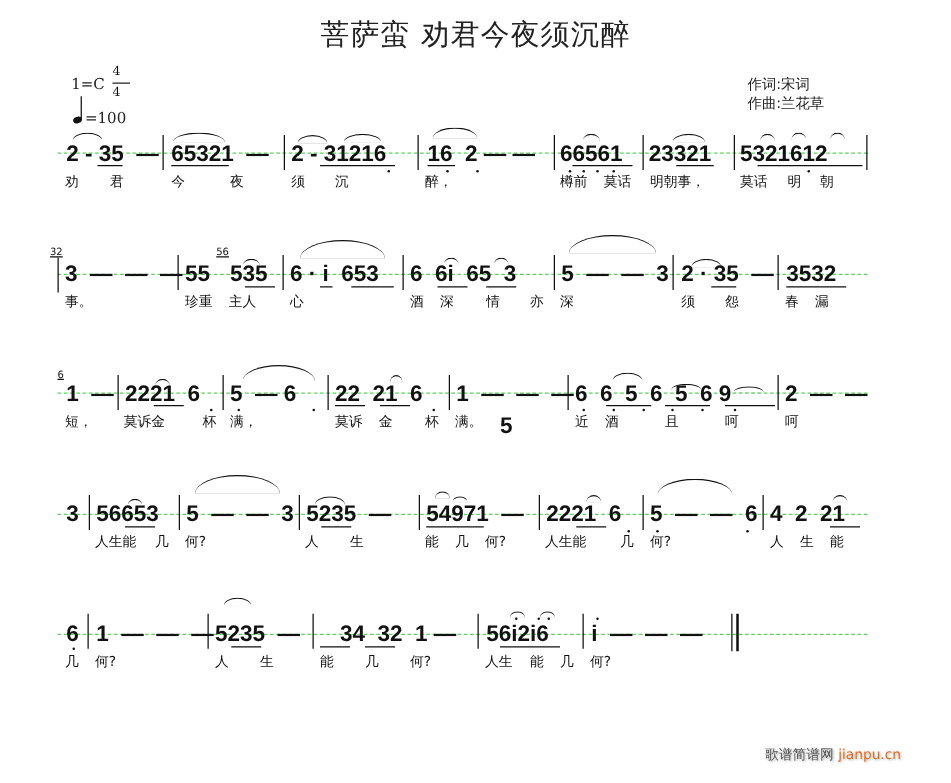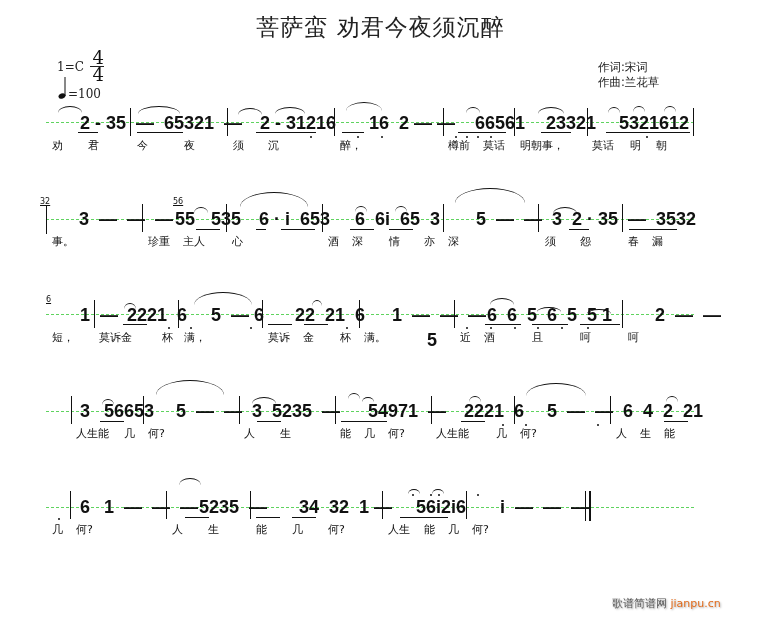--- a/index.html
+++ b/index.html
@@ -1,24 +1,24 @@
 <!DOCTYPE html>
 <html><head>
 <meta charset="utf-8">
 <style>
   html, body { margin:0; padding:0; background:#ffffff; }
   body { width:761px; height:626px; position:relative; overflow:hidden; font-family:"DejaVu Sans", sans-serif; color:#111; }
   .title { position:absolute; left:0; width:761px; top:12px; text-align:center; font-family:"DejaVu Serif", serif; font-size:23px; color:#222; letter-spacing:1px; }
   .meta { position:absolute; font-family:"DejaVu Serif", serif; font-size:12px; color:#222; }
   .credits { position:absolute; left:598px; top:60px; font-size:11.5px; line-height:15px; color:#222; }
-  .ts { position:absolute; left:90px; top:51px; width:14px; text-align:right; font-family:"DejaVu Serif", serif; font-size:18px; line-height:14px; }
+  .ts { position:absolute; left:90px; top:51px; width:14px; text-align:left; font-family:"DejaVu Serif", serif; font-size:10px; line-height:14px; }
   .ts .bar { display:block; border-top:1px solid #222; margin:1px 0; }
   .quarter { position:absolute; left:58px; top:76px; width:9px; height:24px; }
   .staff { position:absolute; left:46px; height:2px; border-top:1px dashed #5fd35f; }
-  .n { position:absolute; font-family:"Liberation Sans", sans-serif; font-weight:bold; font-size:18px; line-height:20px; white-space:pre; color:#111;margin-left:27px; }
+  .n { position:absolute; font-family:"Liberation Sans", sans-serif; font-weight:bold; font-size:18px; line-height:20px; white-space:pre; color:#111; }
   .ly { position:absolute; font-size:11px; line-height:12px; white-space:pre; color:#111; }
   .bl { position:absolute; width:1px; background:#111; }
   .ul { position:absolute; height:1px; background:#111; }
   .arc2 { position:absolute; border-top:1px solid #111; border-radius:50% 50% 0 0 / 100% 100% 0 0; }
   .dot { position:absolute; width:2px; height:2px; background:#111; border-radius:1px; }
   .grace { position:absolute; font-size:8px; line-height:8px; font-family:"DejaVu Sans", sans-serif;text-decoration:underline; }
   .wm { position:absolute; left:612px; top:596px; font-size:11px; color:#555; text-shadow:1px 1px 2px #aaa; }
   .wm .en { color:#e06a1a; }
   .final1 { position:absolute; width:2px; background:#111; }
 </style>
@@ -184,21 +184,21 @@
   <div class="ul" style="left:304px;top:324px;width:24px;"></div>
   <div class="dot" style="left:346px;top:327px;"></div>
 
   <div class="bl" style="left:359px;top:300px;height:28px;"></div>
   <div class="n" style="left:365px;top:305px;">1  —  —  —</div>
 
   <div class="bl" style="left:454px;top:300px;height:28px;"></div>
   <div class="arc2" style="left:490px;top:298px;width:24px;height:6px;"></div>
   <div class="arc2" style="left:537px;top:307px;width:24px;height:4px;"></div>
   <div class="arc2" style="left:587px;top:309px;width:24px;height:4px;"></div>
-  <div class="n" style="left:460px;top:305px;">6  6  5  6  5  5 1</div>
+  <div class="n" style="left:460px;top:305px;">6  6  5  6  5  6 9</div>
   <div class="ul" style="left:485px;top:324px;width:36px;"></div>
   <div class="ul" style="left:532px;top:324px;width:36px;"></div>
   <div class="ul" style="left:580px;top:324px;width:40px;"></div>
   <div class="dot" style="left:466px;top:327px;"></div>
   <div class="dot" style="left:490px;top:327px;"></div>
   <div class="dot" style="left:514px;top:327px;"></div>
   <div class="dot" style="left:537px;top:327px;"></div>
   <div class="dot" style="left:561px;top:327px;"></div>
   <div class="dot" style="left:587px;top:327px;"></div>
 

